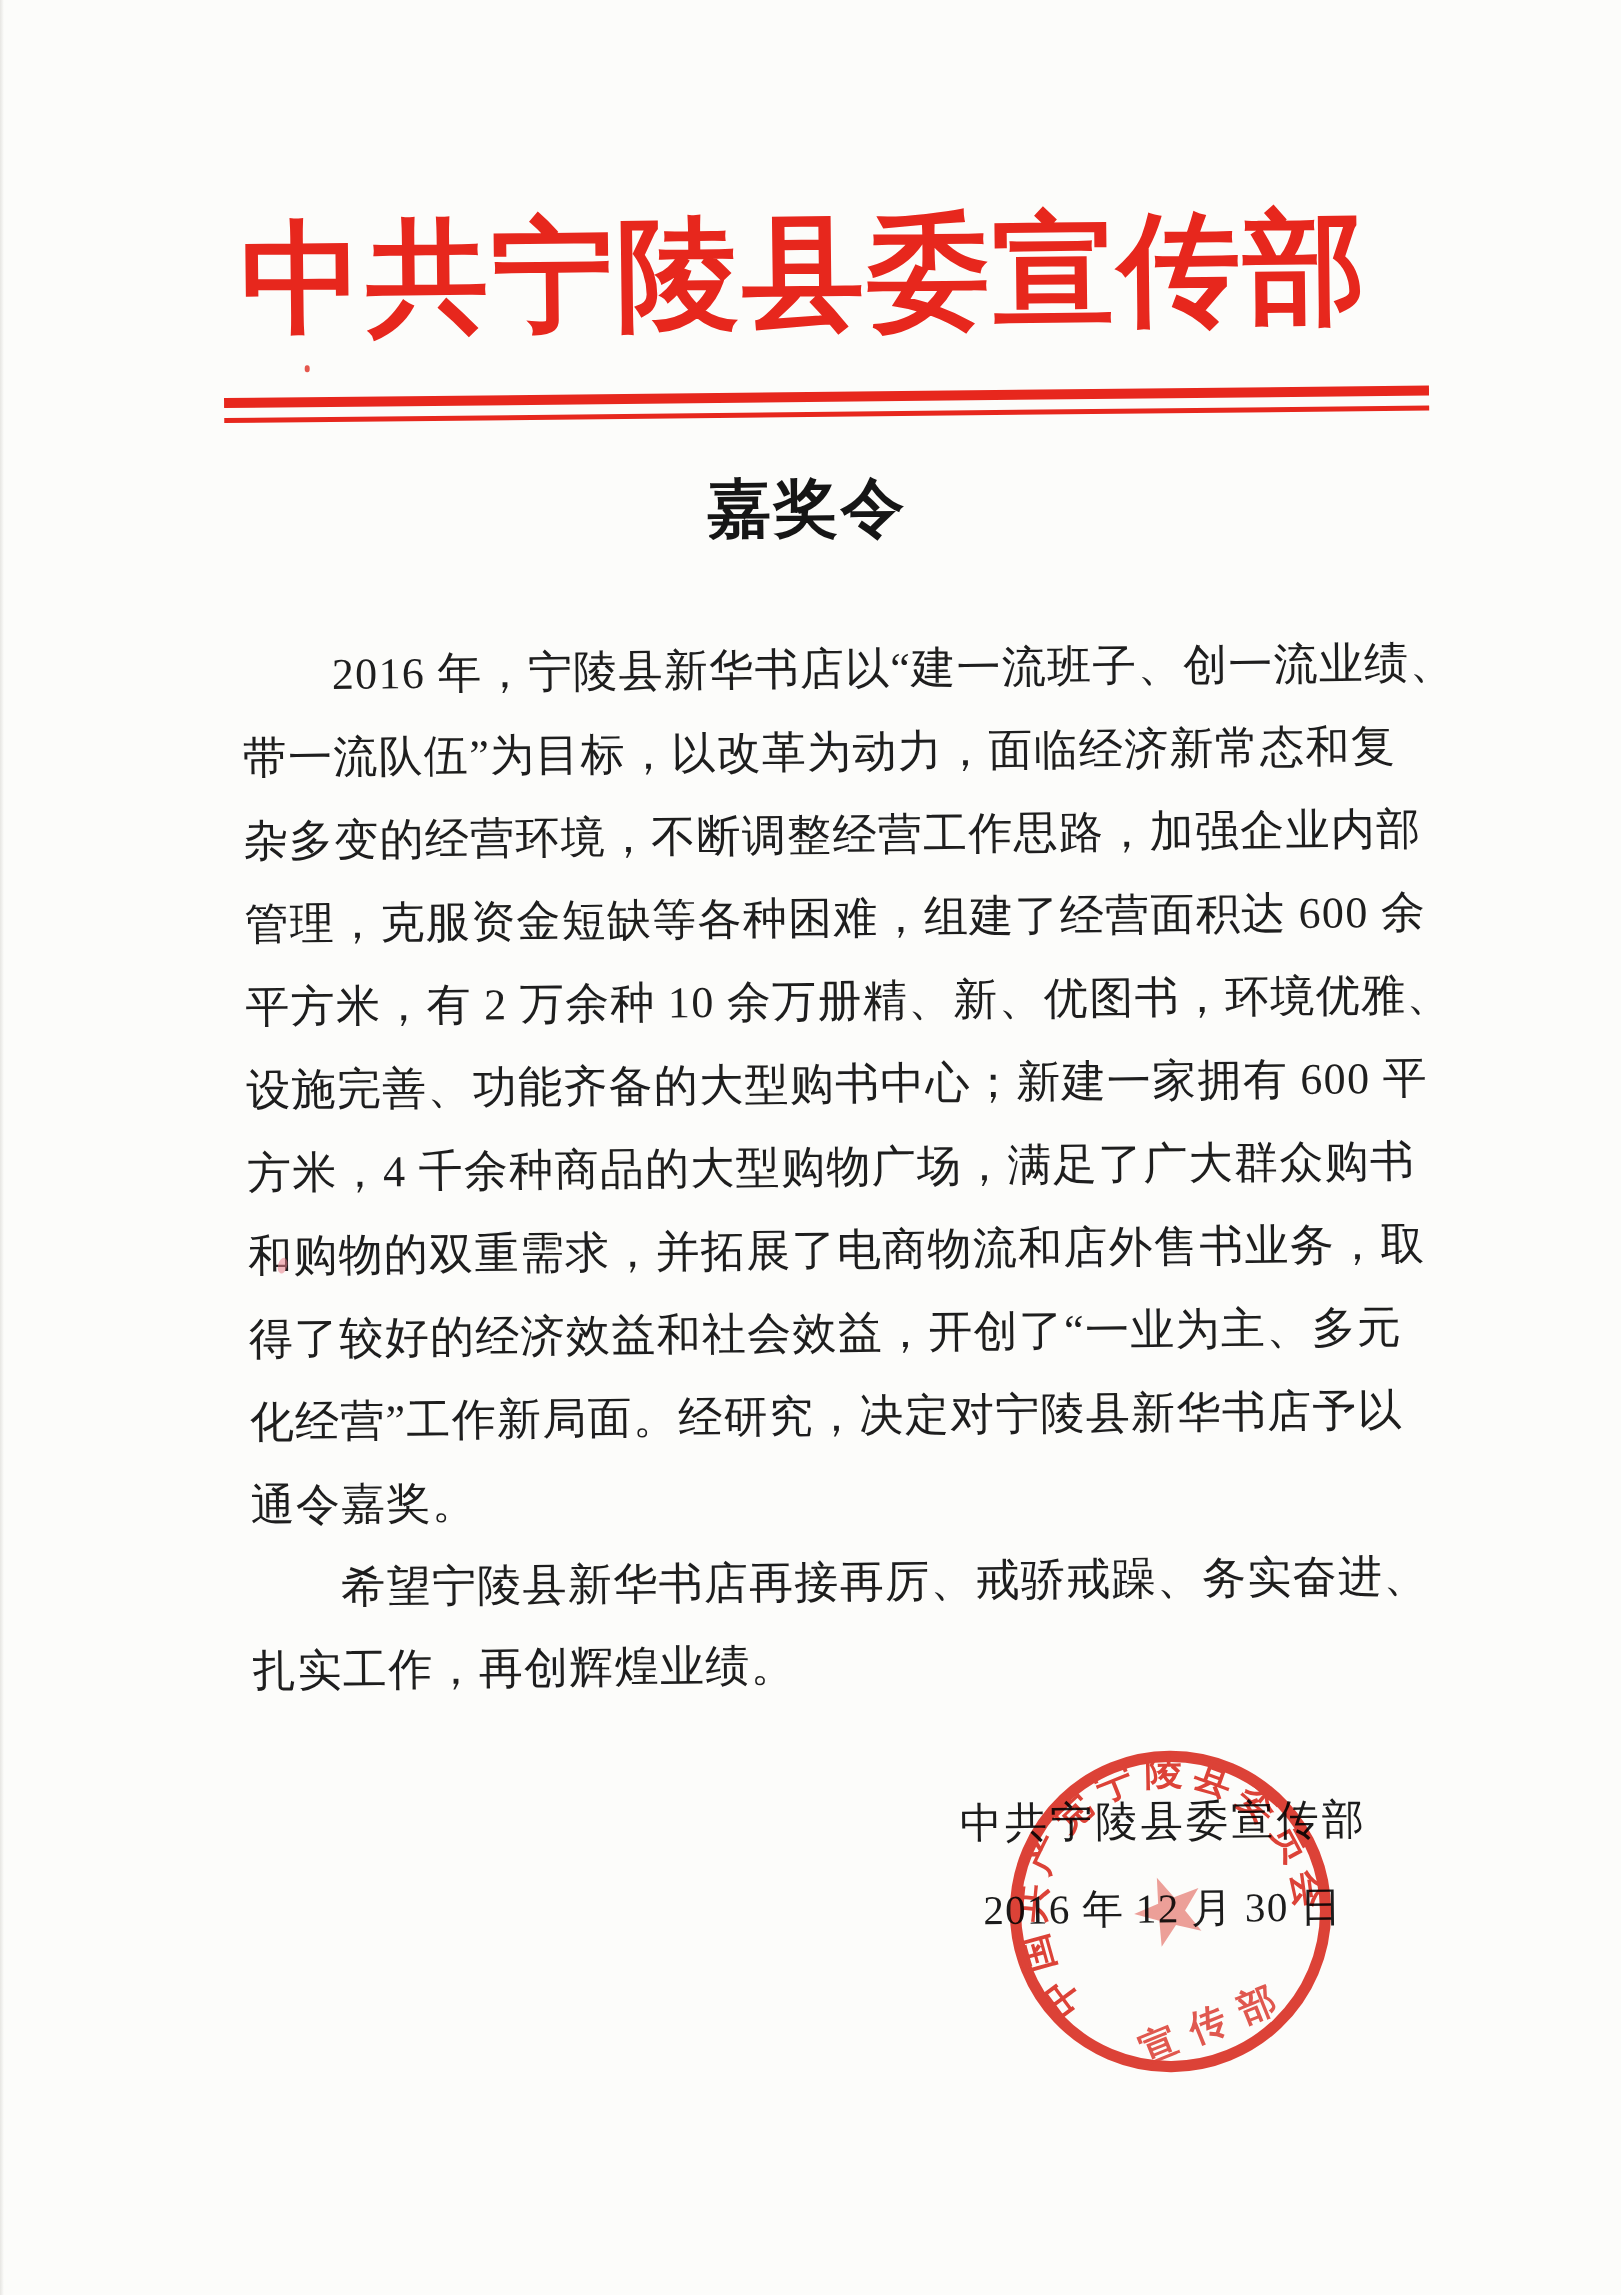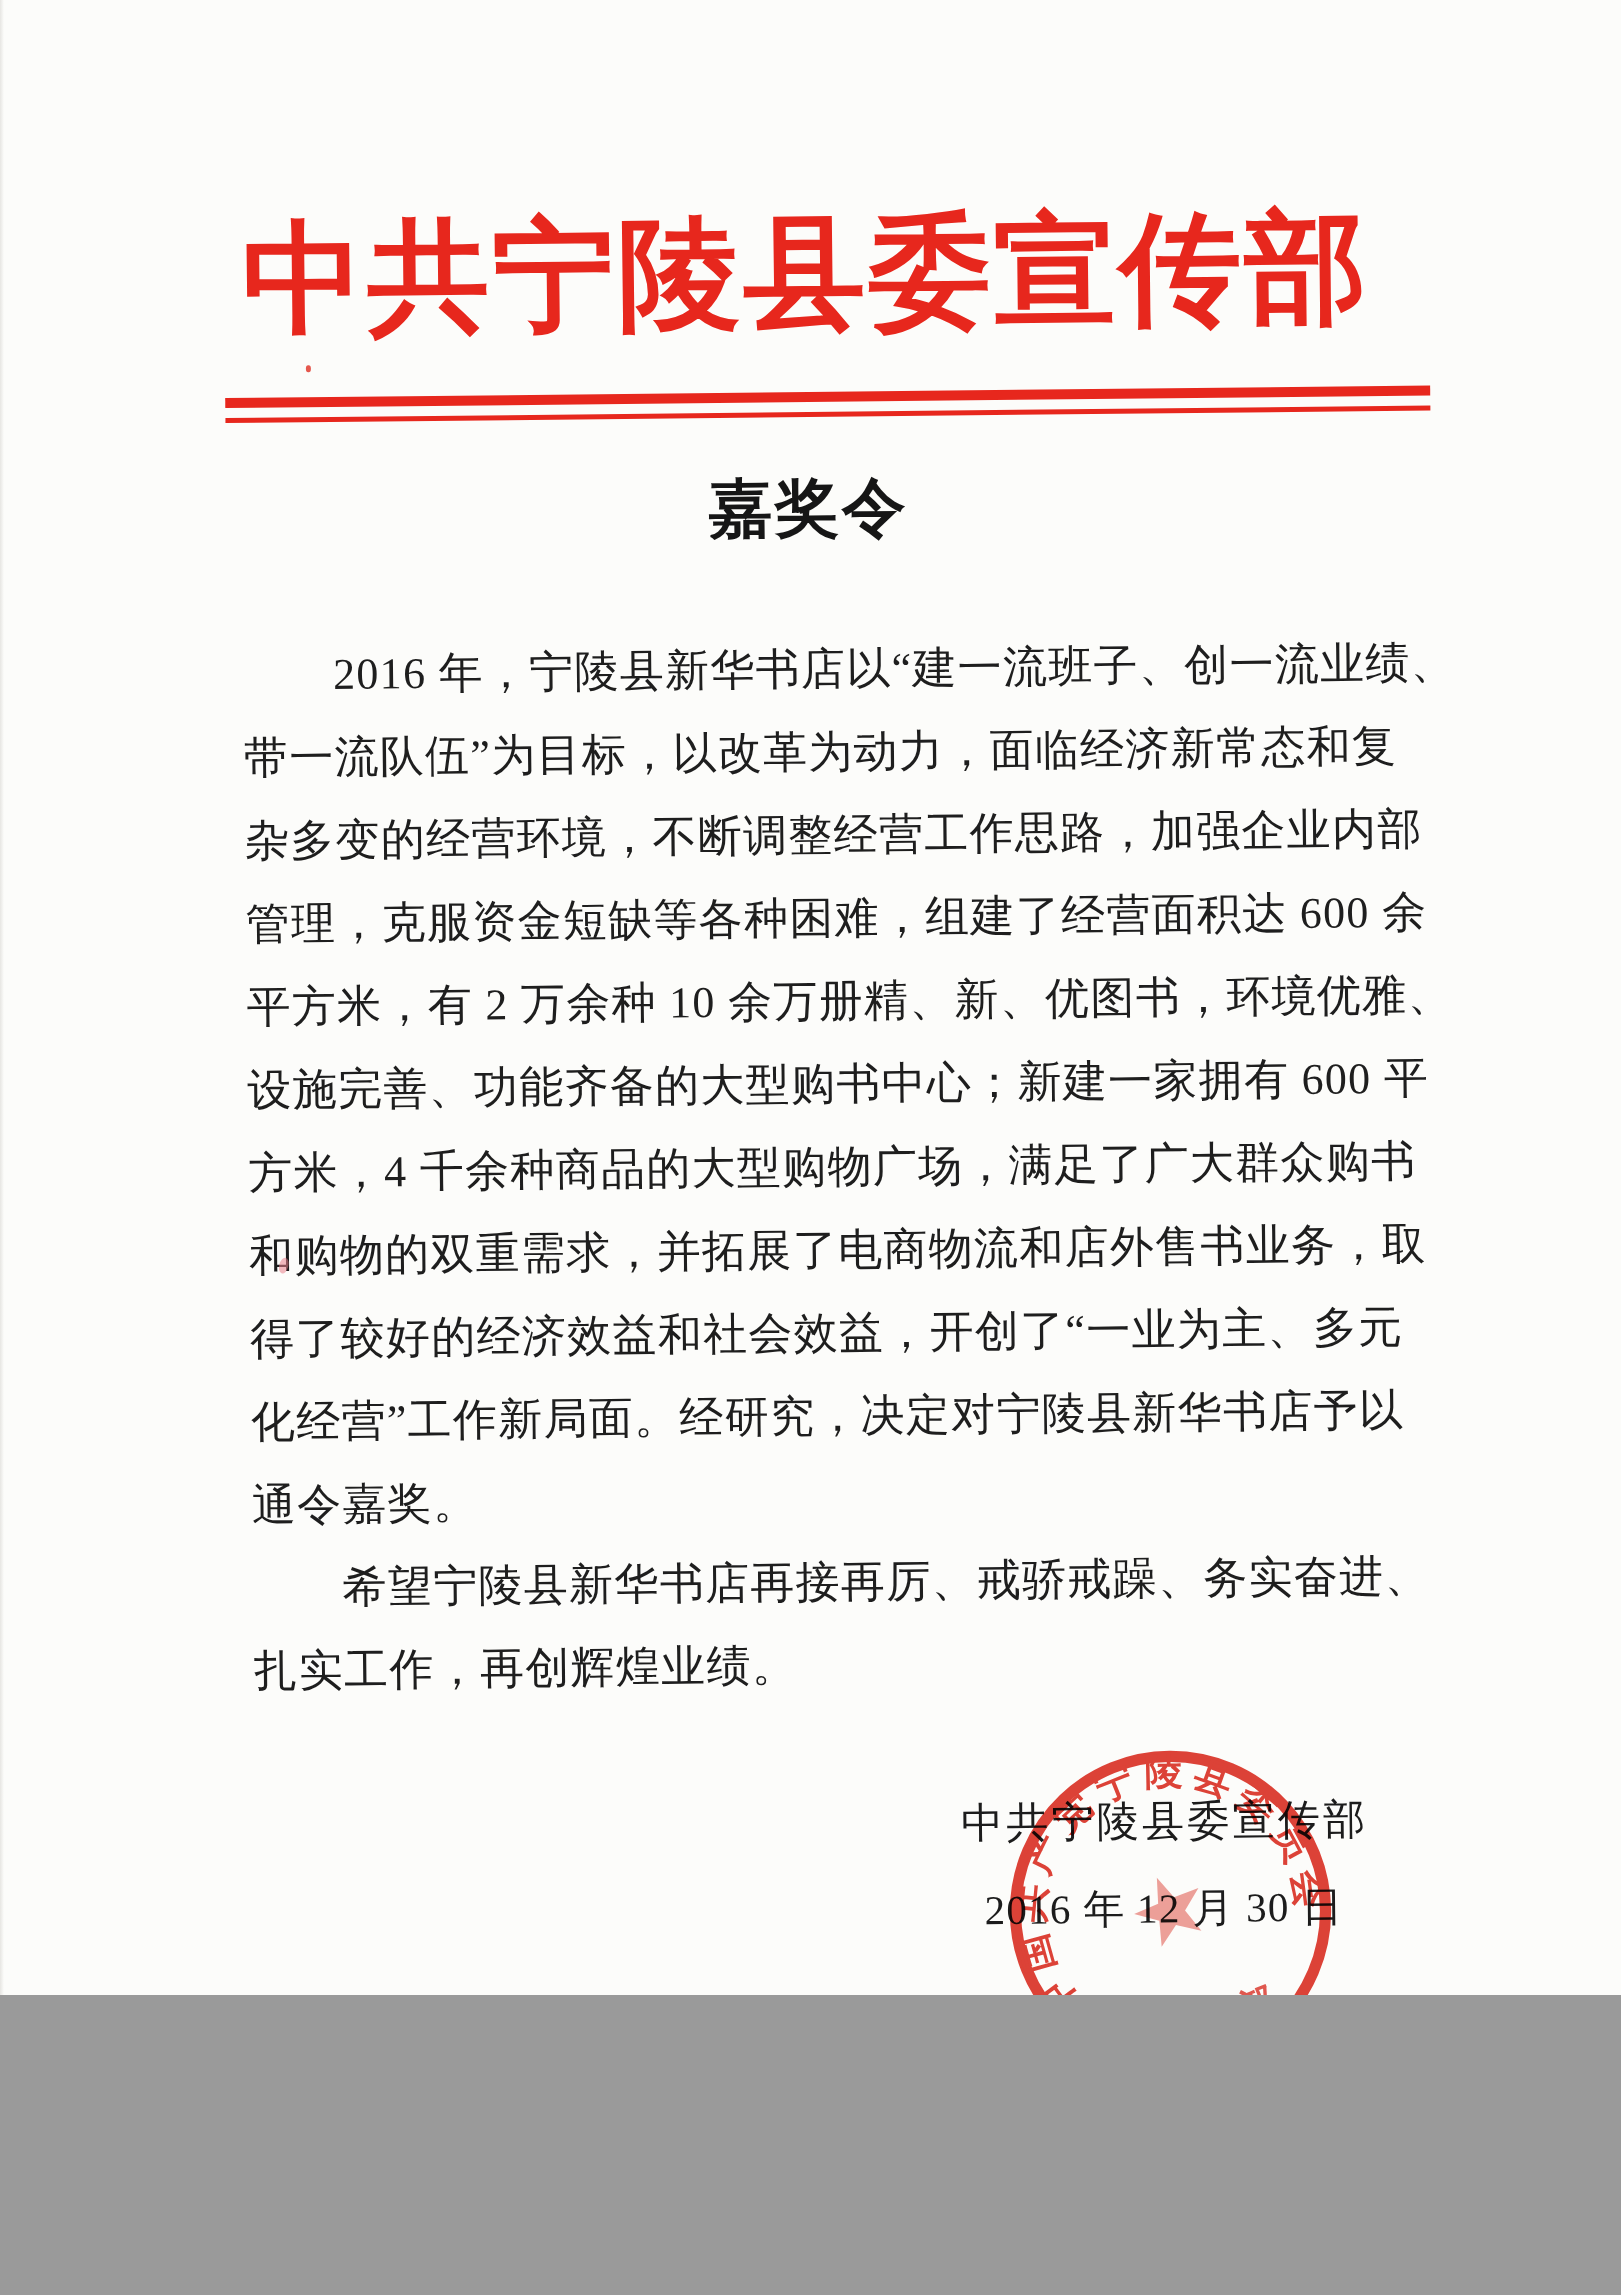--- a/index.html
+++ b/index.html
@@ -1,18 +1,18 @@
 <!DOCTYPE html>
 <html style="font-size:10.6px"><head>
 <meta charset="utf-8">
 <style>
   html,body{margin:0;padding:0;background:#9a9a9a;}
   .page{
     position:relative;
-    width:1622px;height:1995px;
+    width:1622px;height:2295px;
     background:#fcfcfa;
     overflow:hidden;
     font-family:"Liberation Serif","DejaVu Serif",serif;
   }
   .edge-shadow{
     position:absolute;left:0;top:0;width:4px;height:100%;
     background:linear-gradient(to right,#dddcd8,rgba(255,255,255,0));
     opacity:.7;
   }
   .skew{

